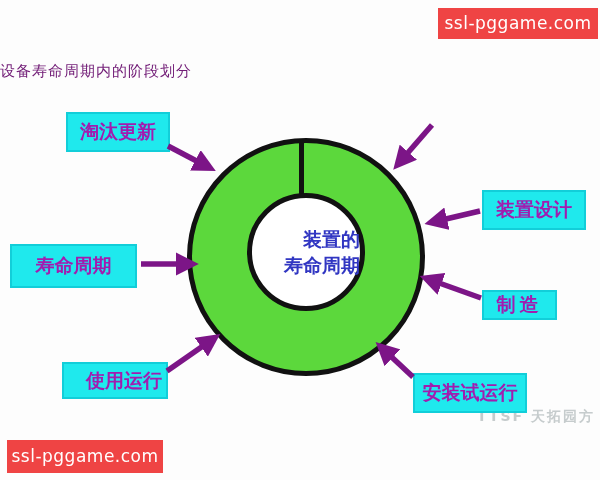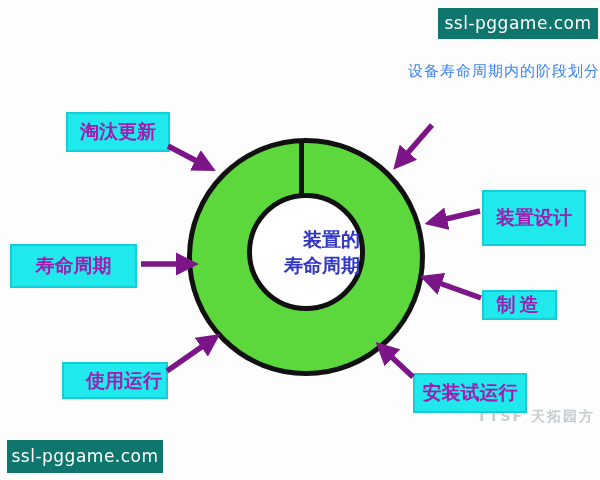--- a/index.html
+++ b/index.html
@@ -9,21 +9,21 @@
   }
   .stage{
     position:relative;
     width:600px;height:480px;
     background:#fdfdfd;
     overflow:hidden;
   }
   
   .wm-box{
     position:absolute;
-    background:#0f766e;
+    background:#ef4444;
     color:#ffffff;
     font-size:17px;
     line-height:31px;
     text-align:center;
     letter-spacing:.5px;
   }
   .wm-top{left:438px;top:8px;width:160px;height:31px;}
   .wm-bottom{left:7px;top:440px;width:156px;height:33px;line-height:33px;}
   .wm-faint{
     position:absolute;
@@ -31,22 +31,22 @@
     color:#c6cccd;
     font-size:14px;
     font-weight:bold;
     letter-spacing:2px;
     text-align:right;
   }
   
   .title{
     position:absolute;
     left:0;top:62px;width:600px;
-    text-align:right;
-    color:#3b82f6;
+    text-align:left;
+    color:#701a75;
     font-size:15px;
     letter-spacing:1px;
   }
   
   .outer-circle{
     position:absolute;
     left:187px;top:138px;
     width:228px;height:228px;
     background:#5cd83c;
     border:5px solid #111111;
@@ -87,21 +87,21 @@
     font-weight:bold;
     font-size:19px;
     display:flex;
     align-items:center;
     justify-content:center;
     box-sizing:border-box;
     white-space:nowrap;
   }
   .lb-taotai   {left:66px; top:112px;width:104px;height:40px;}
   .lb-gainian  {left:428px;top:114px;width:158px;height:37px;font-size:18px;}
-  .lb-sheji    {left:482px;top:190px;width:104px;height:56px;}
+  .lb-sheji    {left:482px;top:190px;width:104px;height:40px;}
   .lb-zhizao   {left:482px;top:290px;width:75px; height:30px;letter-spacing:4px;}
   .lb-anzhuang {left:413px;top:373px;width:114px;height:40px;}
   .lb-shiyong  {left:62px; top:362px;width:106px;height:37px;padding-left:18px;}
   .lb-weihu    {left:10px; top:244px;width:127px;height:44px;}
   
   .arrows{
     position:absolute;
     left:0;top:0;width:600px;height:480px;
     pointer-events:none;
   }

